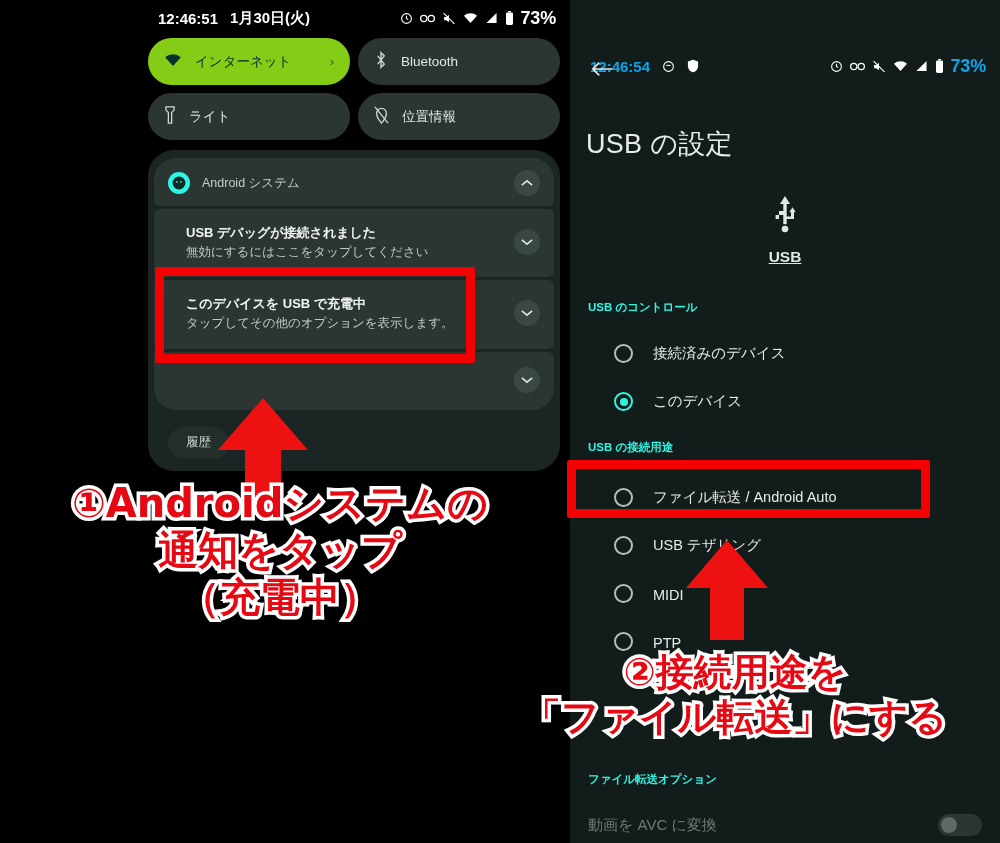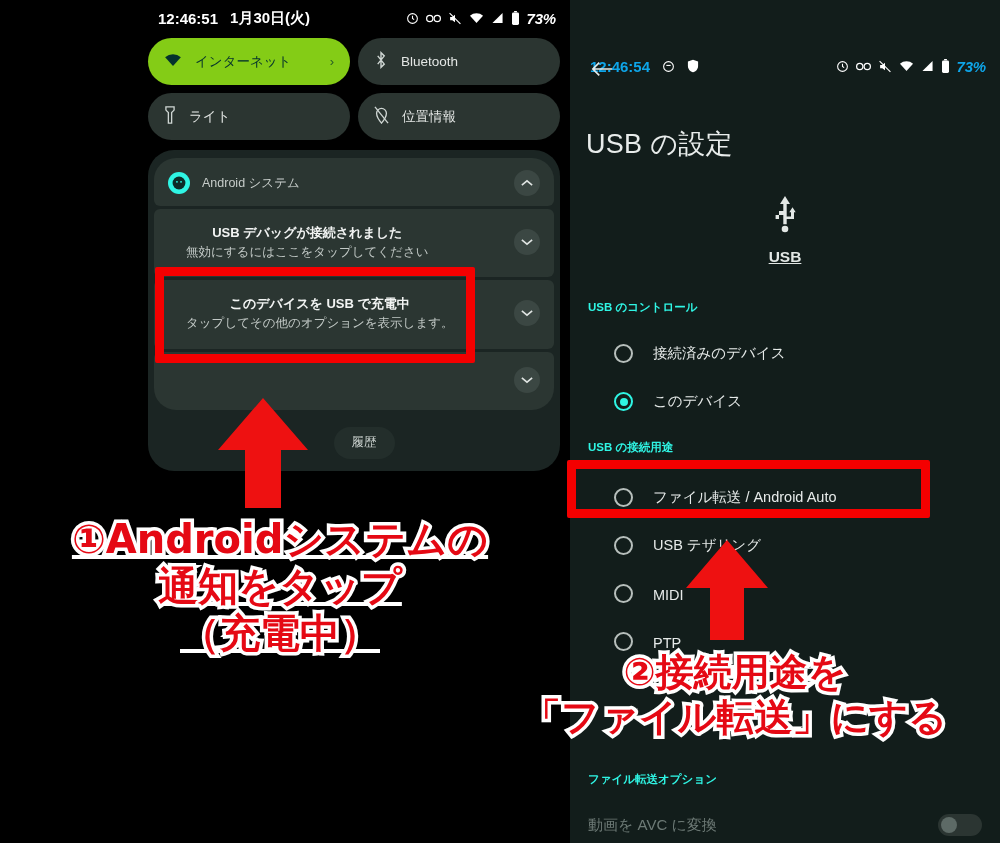--- a/index.html
+++ b/index.html
@@ -8,35 +8,34 @@
     background: #000;
     font-family: "Liberation Sans", "DejaVu Sans", sans-serif;
     overflow: hidden;
   }
   #root { position: relative; width: 1000px; height: 843px; background:#000; }
 
   
   #left-panel {
     position: absolute; left: 138px; top: 0; width: 432px; height: 705px;
     background: #000;
-    text-align: center;
   }
   #left-shade {
     position: absolute; left: 0; top: 0; width: 432px; height: 470px;
     background: #000;
   }
   .statusbar {
     position: absolute; left: 0; top: 0; height: 36px; width: 100%;
     display: flex; align-items: center; color: #fff;
     font-size: 15px; font-weight: bold;
   }
   .sb-left { display: flex; align-items: center; gap: 12px; padding-left: 20px; }
   .sb-right { margin-left: auto; display: flex; align-items: center; gap: 7px; padding-right: 14px; }
   .sb-icon { display: inline-flex; align-items: center; }
-  .sb-batt { font-size: 15px; font-weight: bold; letter-spacing: -0.2px; font-style: italic; }
+  .sb-batt { font-size: 18px; font-weight: bold; letter-spacing: -0.2px; }
 
   
   .qs-grid {
     position: absolute; left: 10px; top: 38px;
     width: 412px;
     display: grid; grid-template-columns: 1fr 1fr; gap: 8px 8px;
   }
   .qs-tile {
     height: 47px; border-radius: 24px; background: #2b3531;
     display: flex; align-items: center; padding: 0 16px; gap: 13px;
@@ -419,20 +418,20 @@
       <path d="M47 0 L92 52 L65 52 L65 110 L29 110 L29 52 L2 52 Z" fill="#ee1111"></path>
     </svg>
   </div>
 
   <div class="arrow" style="left:684px; top:540px;">
     <svg width="86" height="100" viewBox="0 0 86 100">
       <path d="M43 0 L84 48 L60 48 L60 100 L26 100 L26 48 L2 48 Z" fill="#ee1111"></path>
     </svg>
   </div>
 
-  <div class="anno-text" style="left:0px; top:516px; width:560px;text-decoration:underline;">①Androidシステムの
+  <div class="anno-text" style="left:0px; top:480px; width:560px;">①Androidシステムの
 通知をタップ
 （充電中）</div>
 
   <div class="anno-text" style="left:470px; top:650px; width:530px; font-size:38px;">②接続用途を
 「ファイル転送」にする</div>
 
 </div>
 
 </body></html>

